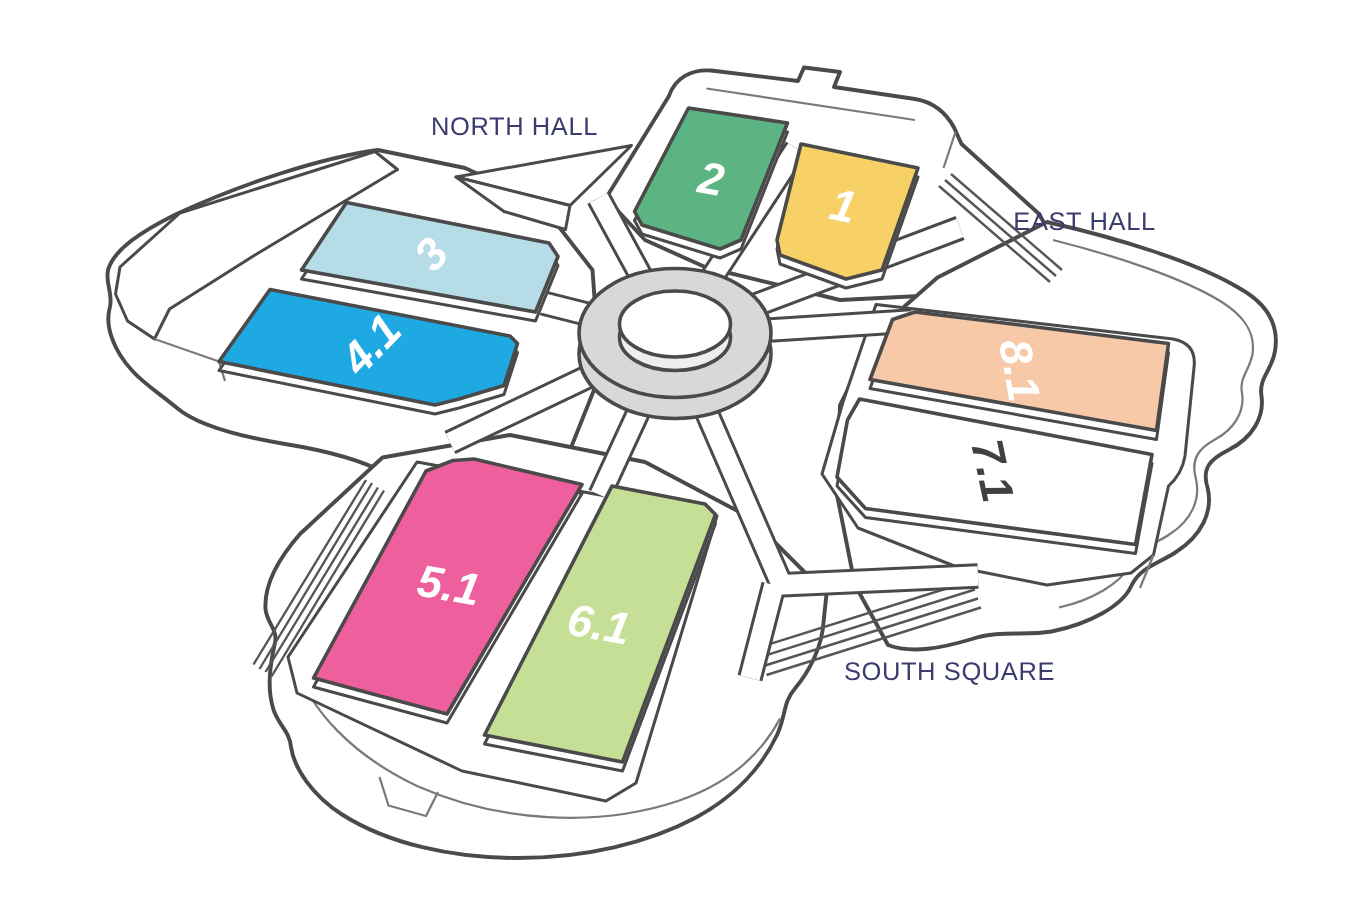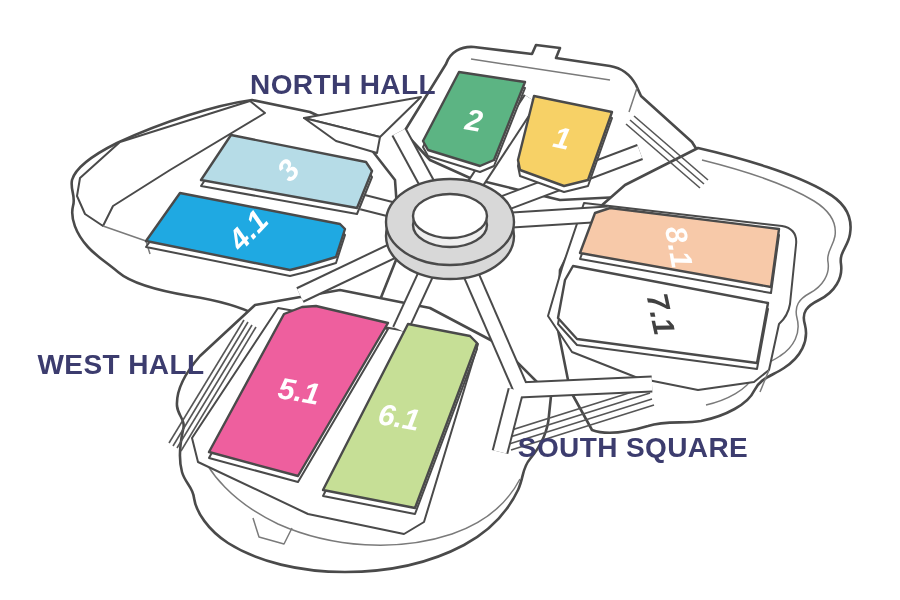--- a/index.html
+++ b/index.html
@@ -1,19 +1,19 @@
 <!DOCTYPE html>
 <html style="--outline: #4a4a4a; --detail: #7a7a7a; --track: #565656; --label-color: #3c3c6e;"><head>
 <meta charset="utf-8">
 <style>
   html,body{margin:0;padding:0;background:#ffffff;}
   .stage{position:relative;width:900px;height:600px;overflow:hidden;background:#ffffff;
          font-family:"Liberation Sans",sans-serif;}
   .stage svg{position:absolute;left:0;top:0;}
-  .area-label{position:absolute;transform:translate(-50%,-50%);font-size:28px;font-weight:700;
+  .area-label{position:absolute;transform:translate(-50%,-50%);font-size:17px;font-weight:400;
               letter-spacing:.4px;color:var(--label-color,#3c3c6e);white-space:nowrap;}
   
   .blob{fill:#ffffff;stroke:var(--outline,#4a4a4a);stroke-width:2.6;stroke-linejoin:round;}
   .wall{fill:#ffffff;stroke:var(--outline,#4a4a4a);stroke-width:2;stroke-linejoin:round;}
   .plat{fill:#ffffff;stroke:var(--outline,#4a4a4a);stroke-width:2;stroke-linejoin:round;}
   .thin{fill:none;stroke:var(--detail,#7a7a7a);stroke-width:1.5;stroke-linejoin:round;}
   .trk{fill:none;stroke:var(--track,#565656);stroke-width:1.6;}
   .spoke-d{stroke:var(--outline,#4a4a4a);stroke-width:17;}
   .spoke-w{stroke:#ffffff;stroke-width:13;}
   .ring{stroke:var(--outline,#4a4a4a);stroke-width:2.4;}
@@ -157,15 +157,15 @@
         </g>
         <g>
           <polygon points="573,272 768,309 757,369 577,345 558,324 565,286" fill="#ffffff" stroke="#4a4a4a" stroke-width="2" stroke-linejoin="round"></polygon>
           <polygon points="573,266 768,303 757,363 577,339 558,318 565,280" fill="#ffffff" stroke="#4a4a4a" stroke-width="2.4" stroke-linejoin="round"></polygon>
           <text x="661" y="314" transform="rotate(78 661 314)" class="hall-num" fill="#414141">7.1</text>
         </g>
       </g>
   </svg>
 
   <div class="area-label" style="left: 343px; top: 85px;">NORTH HALL</div>
-  <div class="area-label" style="left: 121px; top: 365px;">WEST HALL</div>
+  <div class="area-label" style="left: 723px; top: 148px;">EAST HALL</div>
   <div class="area-label" style="left: 633px; top: 448px;">SOUTH SQUARE</div>
 </div>
 
 </body></html>

